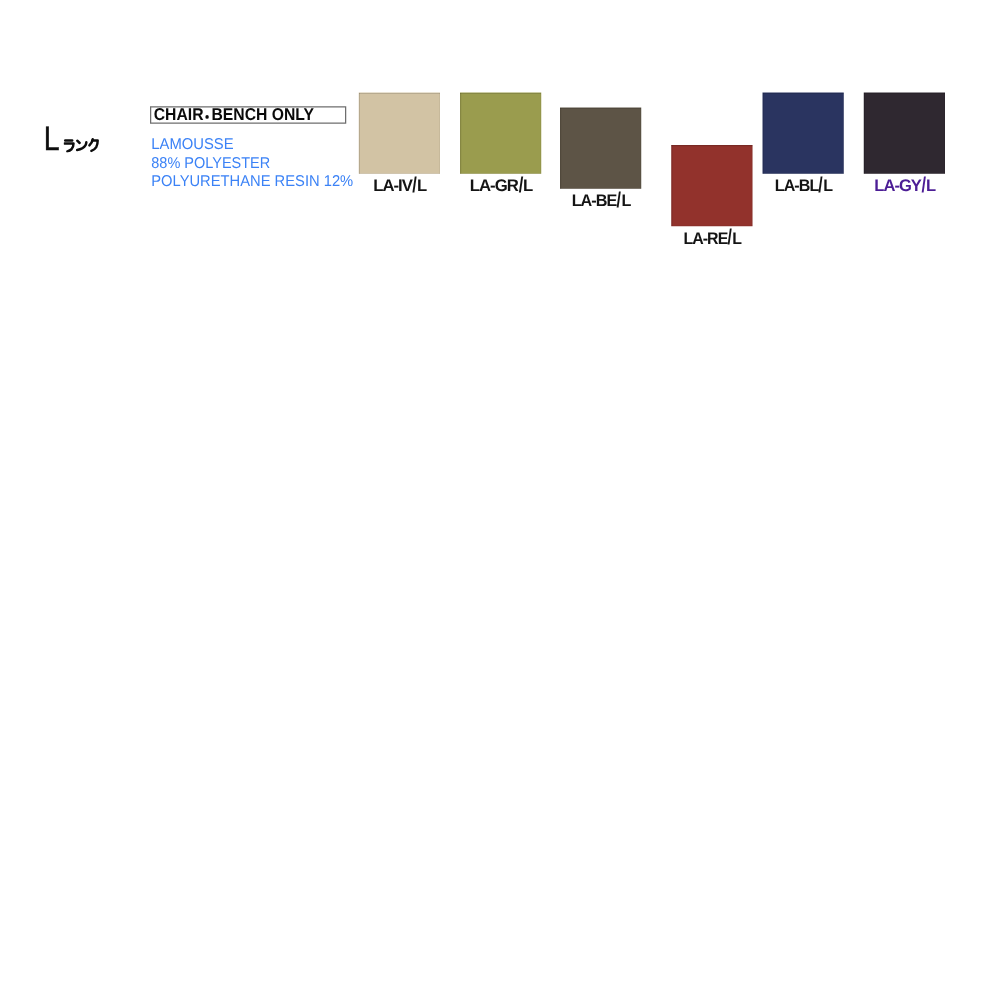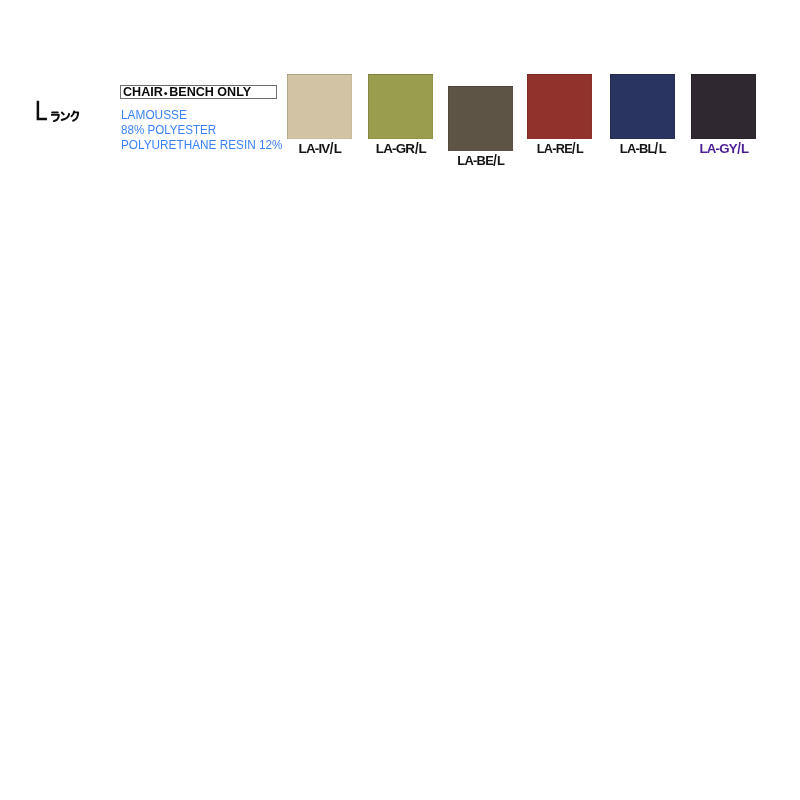--- a/index.html
+++ b/index.html
@@ -128,21 +128,21 @@
         <div class="swatch-label" style="color: rgb(20, 20, 20); transform: translateX(-50%) scaleX(0.9898);">LA-IV<span class="sol">/</span>L</div>
       </div>
       <div class="swatch-item" style="left: 80.7px; text-align: right;">
         <div class="swatch-chip" style="background: rgb(154, 156, 78);"></div>
         <div class="swatch-label" style="color: rgb(20, 20, 20); transform: translateX(-50%) scaleX(0.9933);">LA-GR<span class="sol">/</span>L</div>
       </div>
       <div class="swatch-item" style="left: 161.4px; margin-top: 12px;">
         <div class="swatch-chip" style="background: rgb(93, 84, 70);"></div>
         <div class="swatch-label" style="color: rgb(20, 20, 20); transform: translateX(-50%) scaleX(0.9584);">LA-BE<span class="sol">/</span>L</div>
       </div>
-      <div class="swatch-item" style="left: 240px;">
+      <div class="swatch-item" style="left: 250px; margin-top: 42px;">
         <div class="swatch-chip" style="background: rgb(146, 50, 44);"></div>
         <div class="swatch-label" style="color: rgb(20, 20, 20); transform: translateX(-50%) scaleX(0.9441);">LA-RE<span class="sol">/</span>L</div>
       </div>
       <div class="swatch-item" style="left: 322.8px;">
         <div class="swatch-chip" style="background: rgb(42, 52, 96);"></div>
         <div class="swatch-label" style="color: rgb(20, 20, 20); transform: translateX(-50%) scaleX(0.9525);">LA-BL<span class="sol">/</span>L</div>
       </div>
       <div class="swatch-item" style="left: 403.5px;">
         <div class="swatch-chip" style="background: rgb(47, 40, 48);"></div>
         <div class="swatch-label" style="color: #4c1d95; transform: translateX(-50%) scaleX(0.9821);">LA-GY<span class="sol">/</span>L</div>

